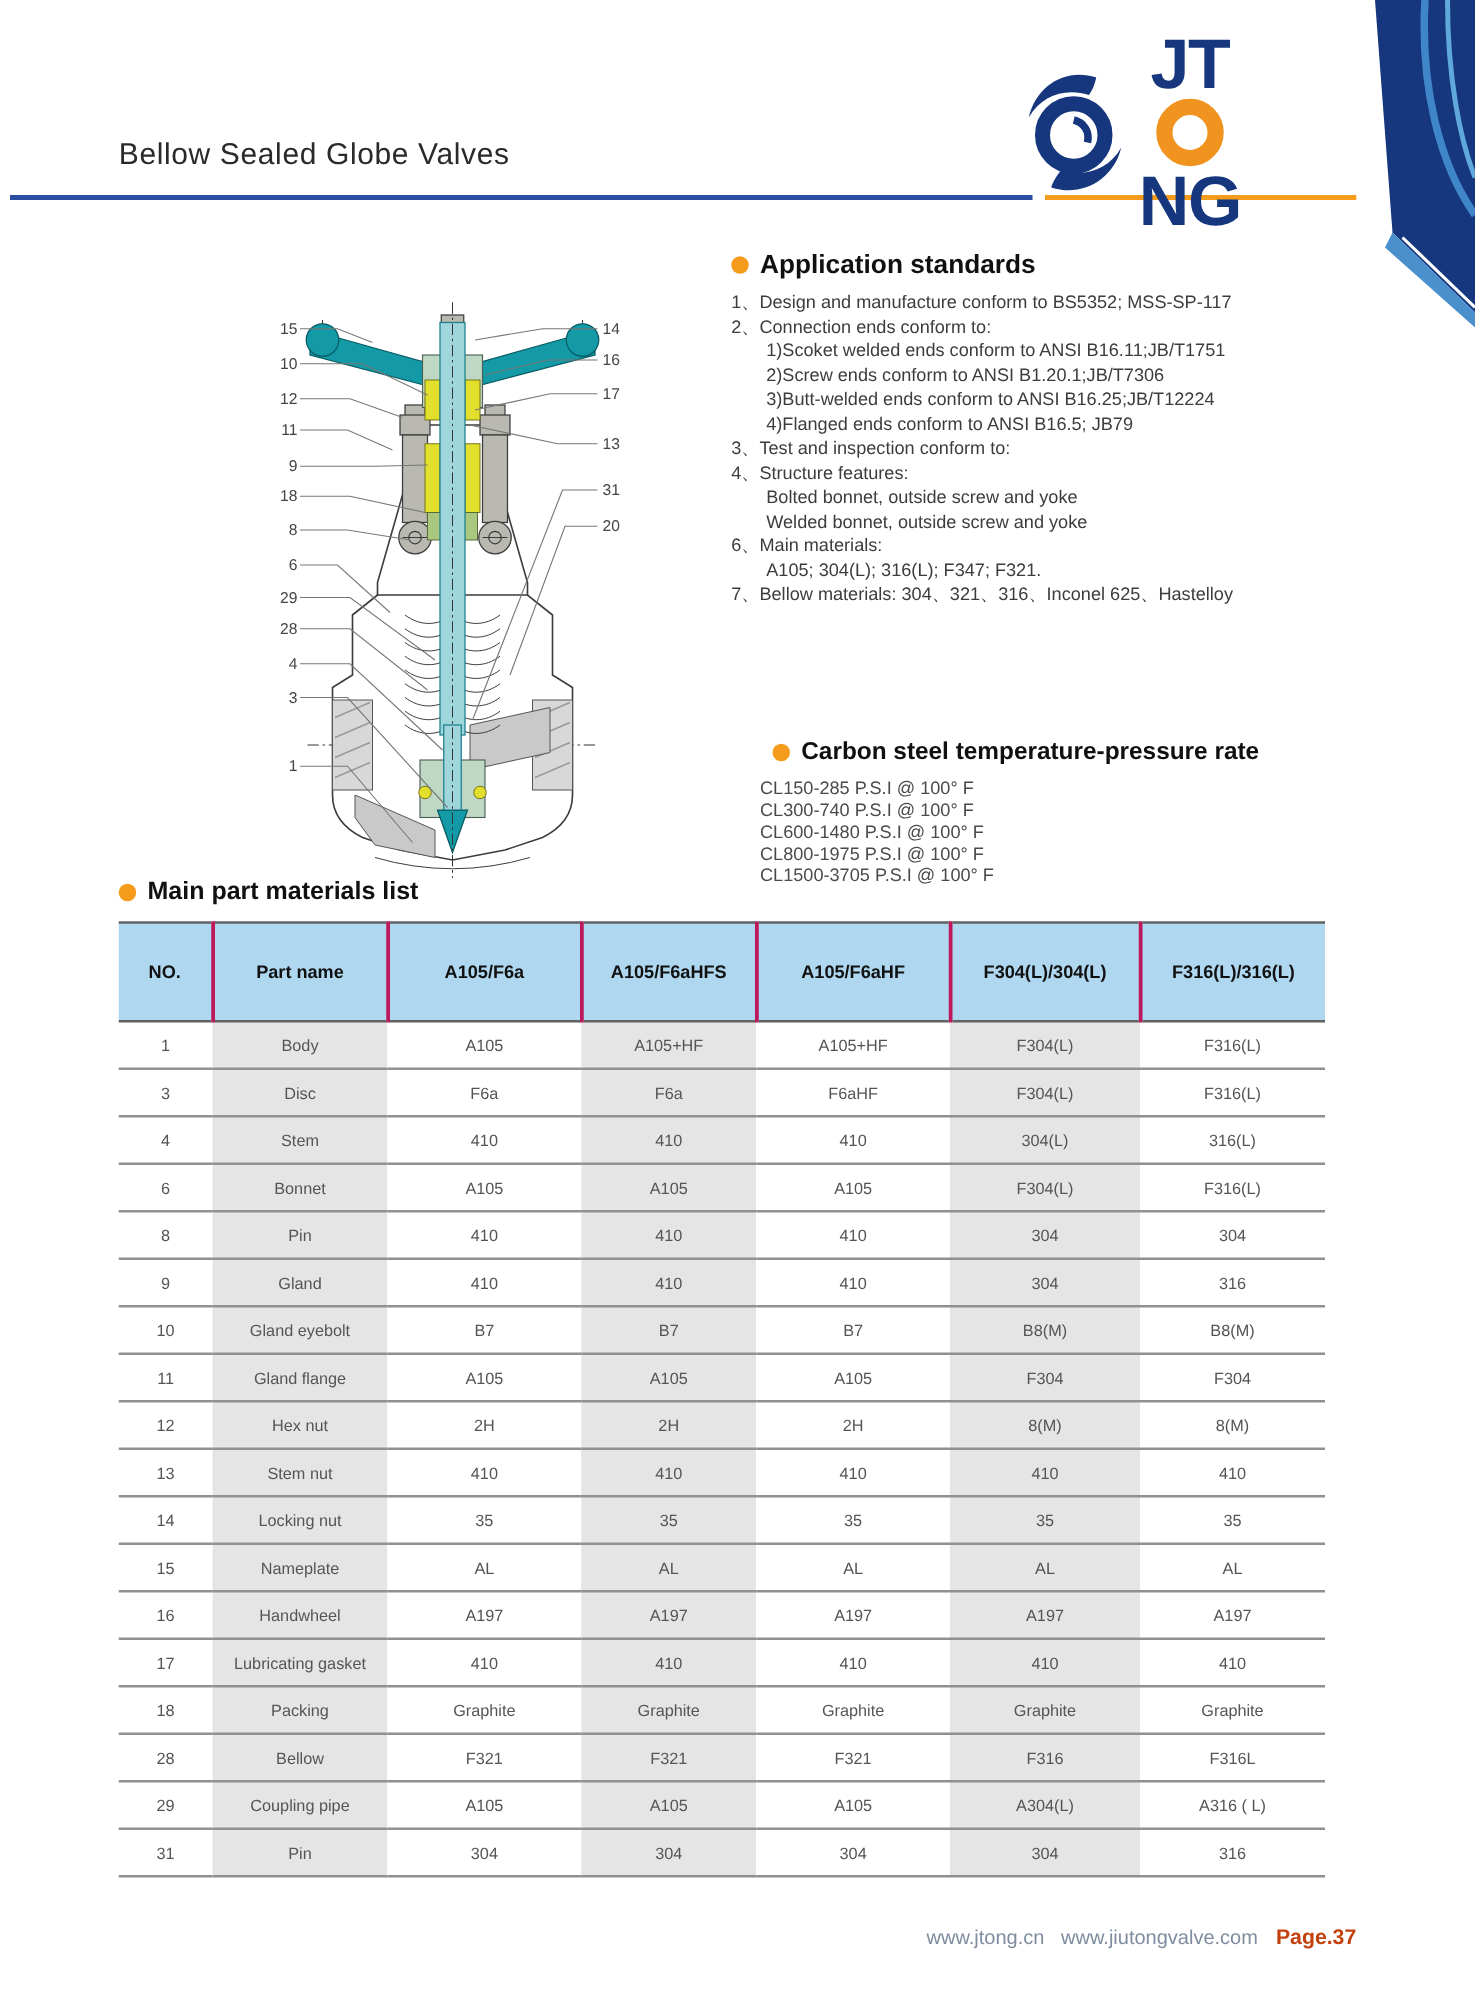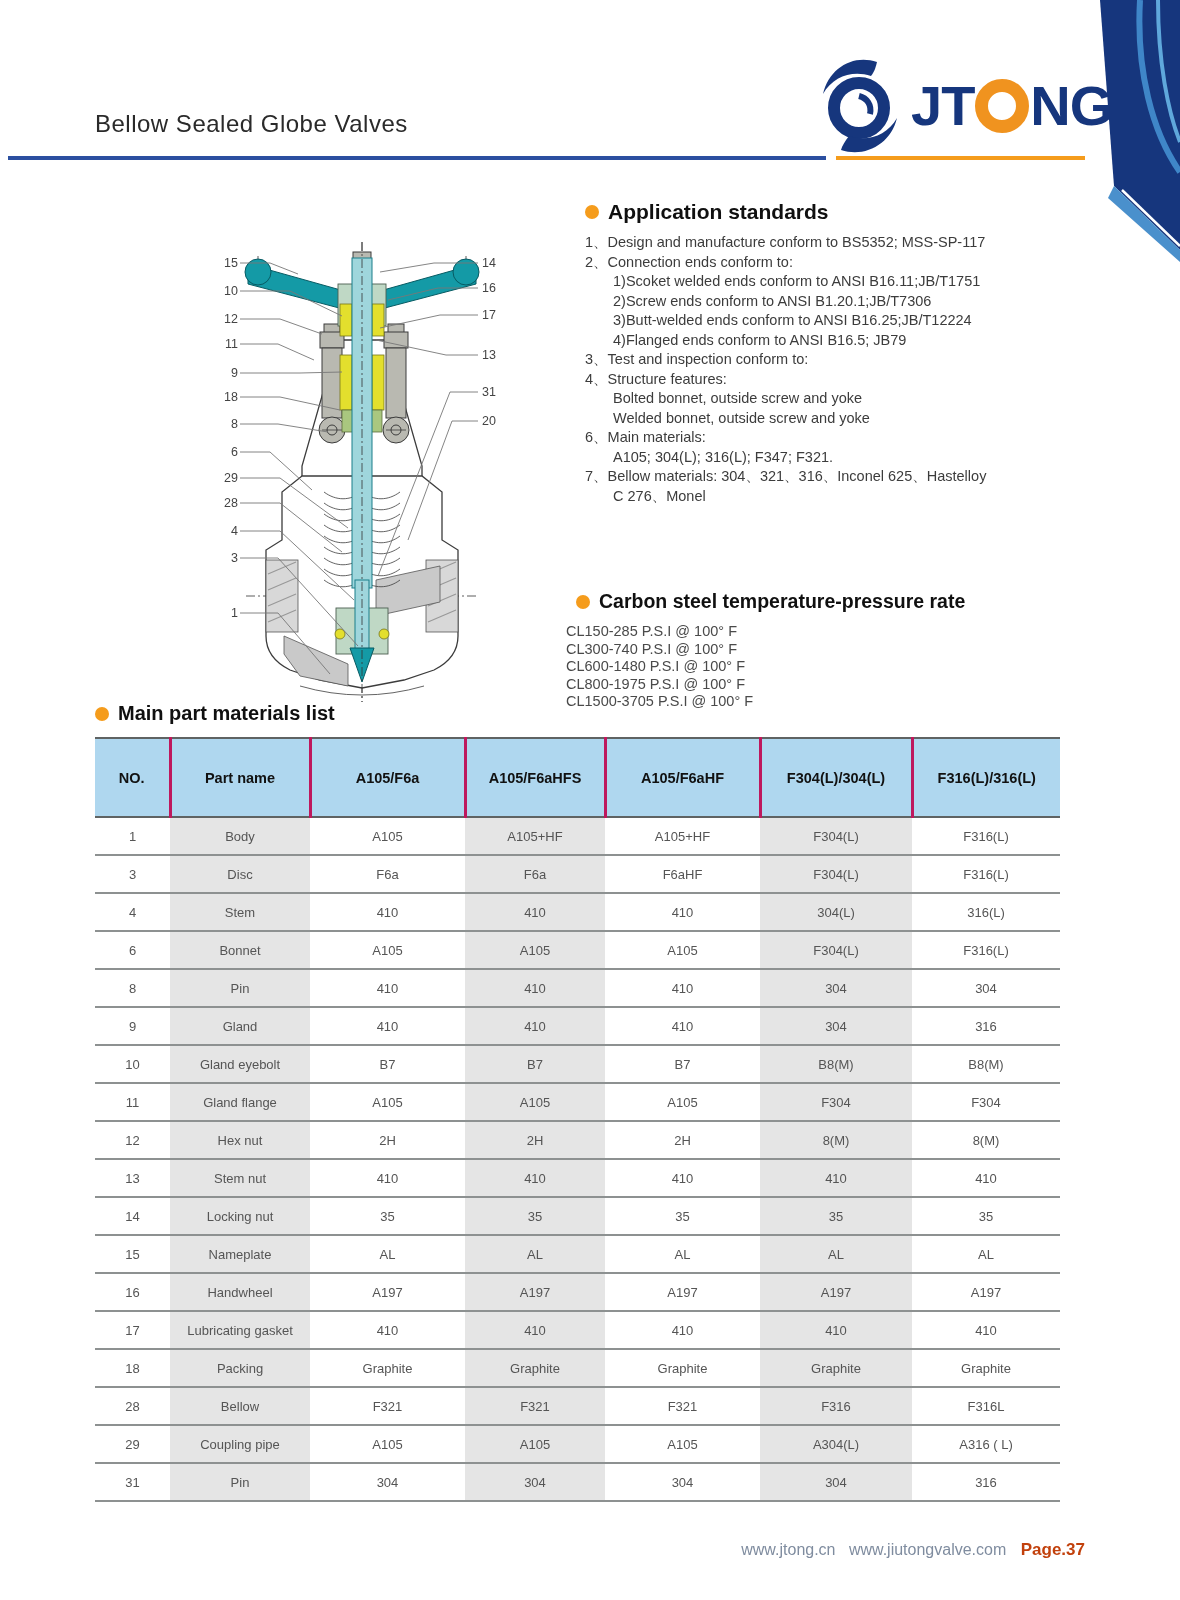--- a/index.html
+++ b/index.html
@@ -7,39 +7,39 @@
         font-family:"Liberation Sans",sans-serif;}
 
   
   .page-title{position:absolute;left:95px;top:110px;font-size:24px;color:#2a2a2a;letter-spacing:.5px;}
   .rule-blue{position:absolute;left:8px;top:156px;width:818px;height:4px;background:#2b4fa0;}
   .rule-orange{position:absolute;left:836px;top:156px;width:249px;height:4px;background:#f59c1c;}
 
   .logo{position:absolute;left:815px;top:58px;width:280px;height:96px;display:flex;align-items:center;}
   .logo-icon{width:92px;height:96px;flex:0 0 auto;}
   .logo-text{display:flex;align-items:center;font-weight:800;font-size:56px;color:#16367d;
-             letter-spacing:-1px;line-height:1;margin-left:4px;}
+             letter-spacing:-1px;line-height:1;margin-left:4px;flex-direction:column;}
   .logo-o{display:inline-block;width:28px;height:28px;border:13px solid #f0931f;border-radius:50%;
           margin:0 1px;box-sizing:content-box;}
 
   .corner-art{position:absolute;right:0;top:0;width:110px;height:262px;}
 
   
   .sec-head{display:flex;align-items:center;font-weight:bold;color:#101010;}
   .dot{display:inline-block;width:14px;height:14px;border-radius:50%;background:#f59c1c;
        margin-right:9px;flex:0 0 auto;}
 
   
   .app-std{position:absolute;left:585px;top:200px;width:585px;}
   .app-std .sec-head{font-size:21px;margin-bottom:9px;}
   .std-item{font-size:14.5px;line-height:19.5px;color:#3c3c3c;white-space:nowrap;}
   .std-item.indent-1{padding-left:28px;}
 
   
-  .press{position:absolute;left:566px;top:590px;width:500px;}
+  .press{position:absolute;left:608px;top:590px;width:500px;}
   .press .sec-head{font-size:19.5px;padding-left:10px;margin-bottom:10px;}
   .press-line{font-size:14.5px;line-height:17.5px;color:#4a4a4a;}
 
   
   .mat-head{position:absolute;left:95px;top:702px;}
   .mat-head .sec-head{font-size:20px;}
   .mat-table-wrap{position:absolute;left:95px;top:737px;}
   table{border-collapse:collapse;table-layout:fixed;width:965px;}
   thead th{background:#afd7ef;height:75px;font-size:14.5px;color:#111;text-align:center;
            border-left:3px solid #be185d;border-top:2px solid #5f6363;border-bottom:2px solid #5f6363;
@@ -230,21 +230,20 @@
         <div class="std-item indent-1">2)Screw ends conform to ANSI B1.20.1;JB/T7306</div>
         <div class="std-item indent-1">3)Butt-welded ends conform to ANSI B16.25;JB/T12224</div>
         <div class="std-item indent-1">4)Flanged ends conform to  ANSI B16.5;  JB79</div>
         <div class="std-item indent-0">3、Test and inspection conform to:</div>
         <div class="std-item indent-0">4、Structure features:</div>
         <div class="std-item indent-1">Bolted bonnet, outside screw and yoke</div>
         <div class="std-item indent-1">Welded bonnet, outside screw and yoke</div>
         <div class="std-item indent-0">6、Main materials:</div>
         <div class="std-item indent-1">A105;  304(L);  316(L);  F347;  F321.</div>
         <div class="std-item indent-0">7、Bellow materials:  304、321、316、Inconel 625、Hastelloy</div>
-        <div class="std-item indent-1">C 276、Monel</div>
       </div>
   </div>
 
   <div class="press">
     <div class="sec-head">
       <span class="dot"></span>
       <span>Carbon steel temperature-pressure rate</span>
     </div>
     <div>
         <div class="press-line">CL150-285 P.S.I @ 100°  F</div>

